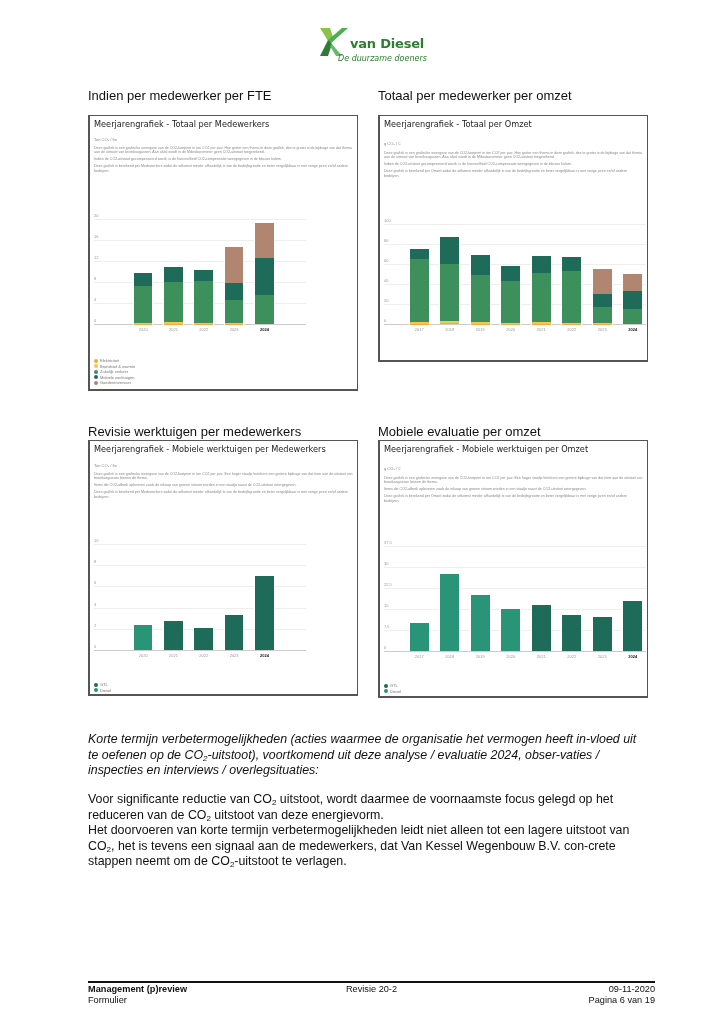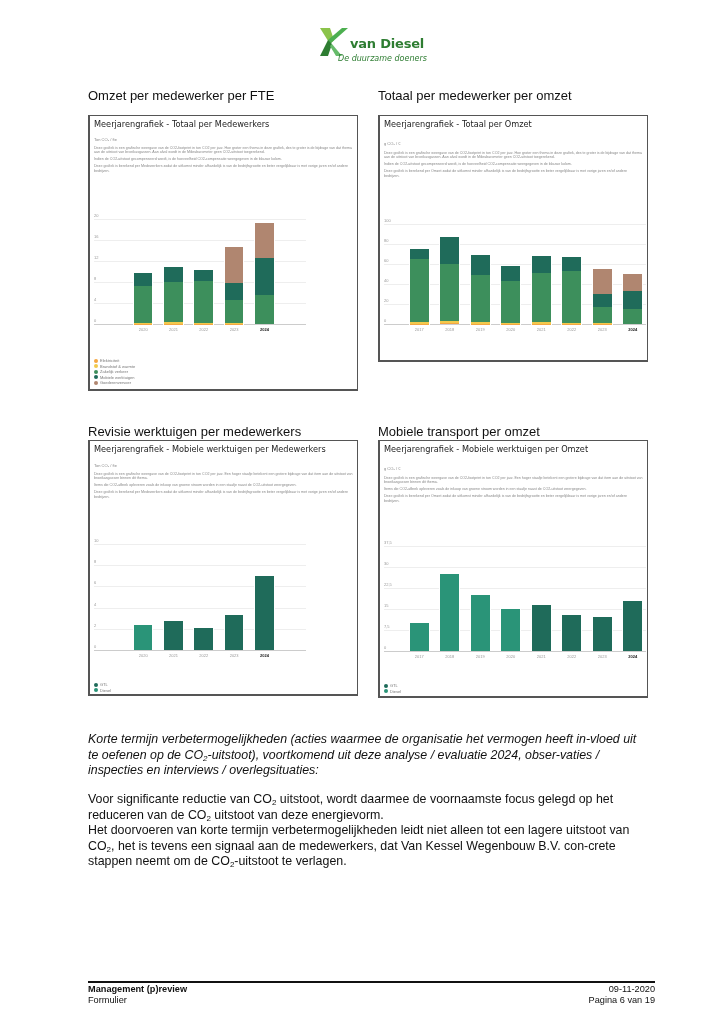--- a/index.html
+++ b/index.html
@@ -50,24 +50,24 @@
   <svg class="logo-mark" viewBox="0 0 32 32">
     <polygon points="2,2 12,2 16,14 12,18" fill="#8bc34a"></polygon>
     <polygon points="12,18 30,2 24,2 10,14" fill="#4caf50"></polygon>
     <polygon points="2,30 10,14 14,18 10,30" fill="#2e7d32"></polygon>
     <polygon points="14,18 24,30 18,30 12,20" fill="#66bb6a"></polygon>
   </svg>
   <div class="logo-name">van Diesel</div>
   <div class="logo-tag">De duurzame doeners</div>
 </div>
 
-<div class="section-title" style="left:88px;top:88px;">Omzet per medewerker per FTE</div>
+<div class="section-title" style="left:88px;top:88px;">Indien per medewerker per FTE</div>
 <div class="section-title" style="left:378px;top:88px;">Totaal per medewerker per omzet</div>
 <div class="section-title" style="left:88px;top:424px;">Revisie werktuigen per medewerkers</div>
-<div class="section-title" style="left:378px;top:424px;">Mobiele transport per omzet</div>
+<div class="section-title" style="left:378px;top:424px;">Mobiele evaluatie per omzet</div>
 
 <div class="panel" id="panel-0" style="left:88px;top:115px;width:270px;height:276px;">
   <div class="panel-title">Meerjarengrafiek - Totaal per Medewerkers</div>
   <div class="panel-unit" style="top:21px;">Ton CO₂ / fte</div>
   <div class="panel-desc" style="top:30px;">
     <p>Deze grafiek is een grafische weergave van de CO2-footprint in ton CO2 per jaar. Hoe groter een thema in deze grafiek, des te groter is de bijdrage van dat thema aan de uitstoot van broeikasgassen. Aan afval wordt in de Milieubarometer geen CO2-uitstoot toegerekend.</p>
     <p>Indien de CO2-uitstoot gecompenseerd wordt, is de hoeveelheid CO2-compensatie weergegeven in de blauwe kolom.</p>
     <p>Deze grafiek is berekend per Medewerkers zodat de uitkomst minder afhankelijk is van de bedrijfsgrootte en beter vergelijkbaar is met vorige jaren en/of andere bedrijven.</p>
   </div>
   <div class="plot" style="left:4px;top:95px;width:212px;height:125px;">
@@ -360,18 +360,19 @@
   <p>Het doorvoeren van korte termijn verbetermogelijkheden leidt niet alleen tot een lagere uitstoot van CO<sub>2</sub>, het is tevens een signaal aan de medewerkers, dat Van Kessel Wegenbouw B.V. con-crete stappen neemt om de CO<sub>2</sub>-uitstoot te verlagen.</p>
 </div>
 
 <div class="footer-line"></div>
 <div class="footer">
   <div class="col left">
     <div class="b">Management (p)review</div>
     <div>Formulier</div>
   </div>
   <div class="col mid">
+    <div>Revisie 20-2</div>
   </div>
   <div class="col right">
     <div>09-11-2020</div>
     <div>Pagina 6 van 19</div>
   </div>
 </div>
 
 </body></html>

